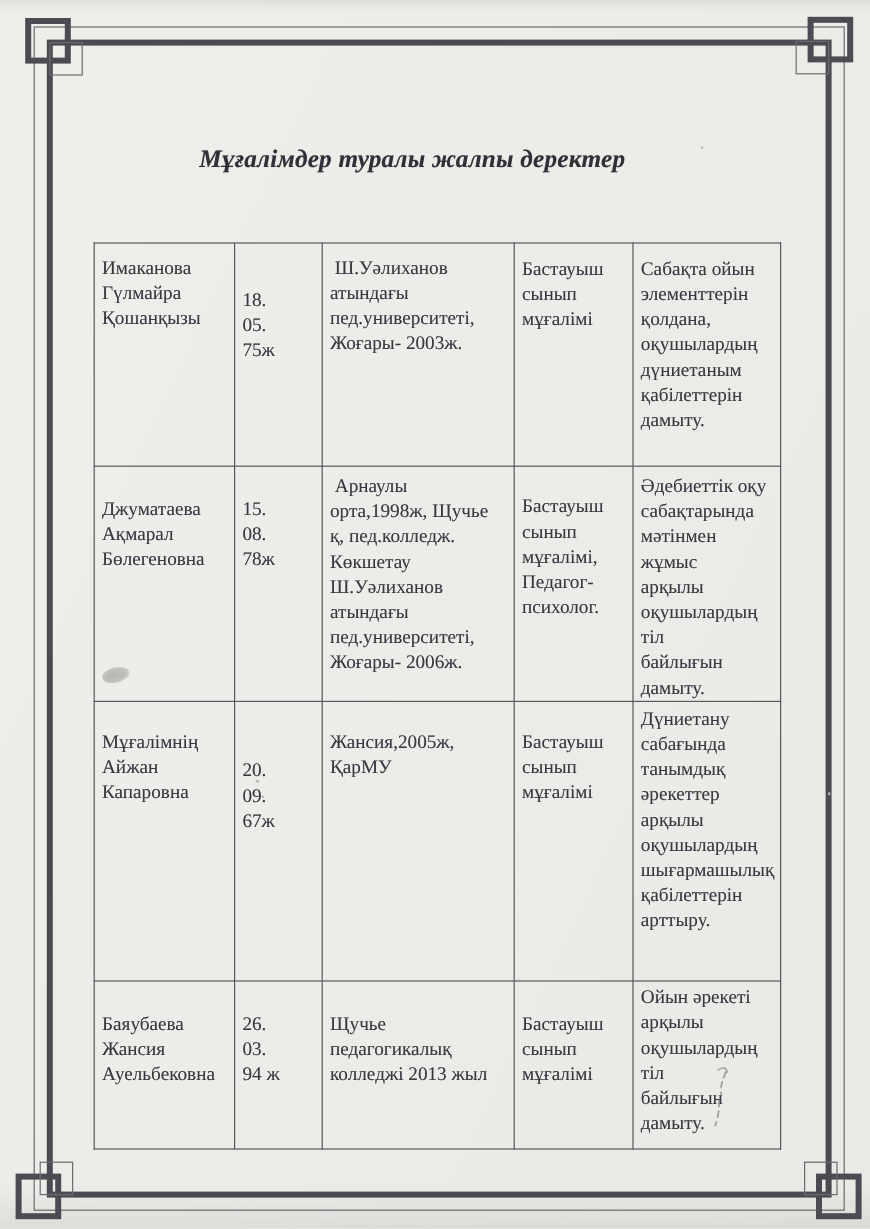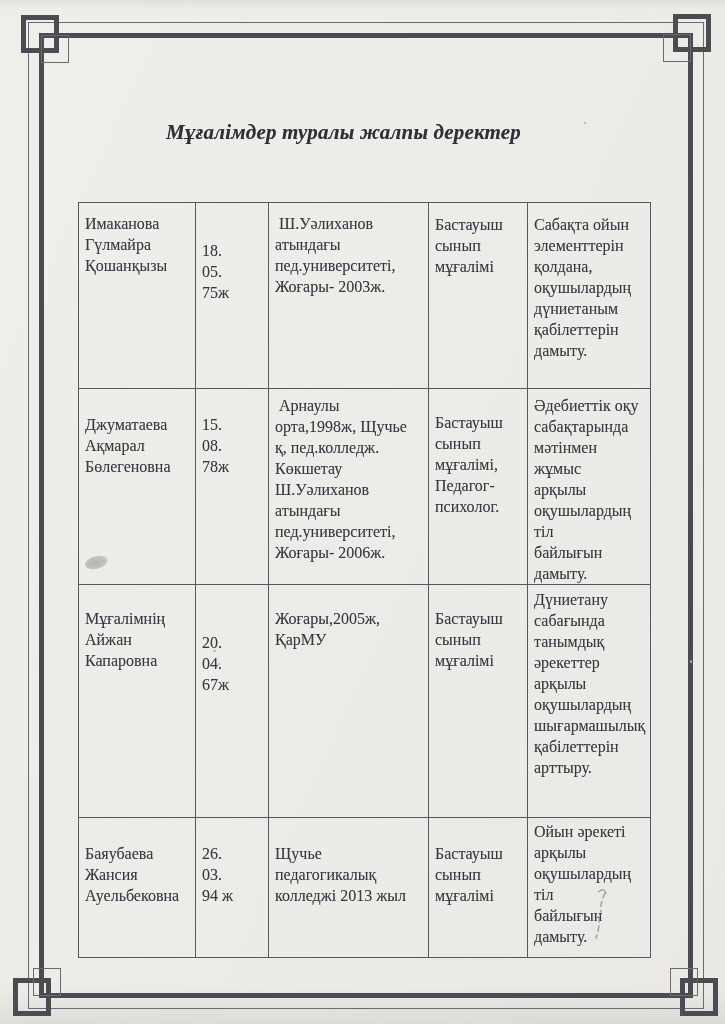--- a/index.html
+++ b/index.html
@@ -153,23 +153,23 @@
 арқылы
 оқушылардың тіл
 байлығын
 дамыту.</td>
       </tr>
       <tr class="row-3">
         <td style="padding-top:23px">Мұғалімнің
 Айжан
 Капаровна</td>
         <td style="padding-top:47px">20.
-04.
+09.
 67ж</td>
-        <td style="padding-top:23px">Жоғары,2005ж,
+        <td style="padding-top:23px">Жансия,2005ж,
 ҚарМУ</td>
         <td style="padding-top:23px">Бастауыш
 сынып
 мұғалімі</td>
         <td style="padding-top:4px">Дүниетану
 сабағында
 танымдық
 әрекеттер
 арқылы
 оқушылардың

